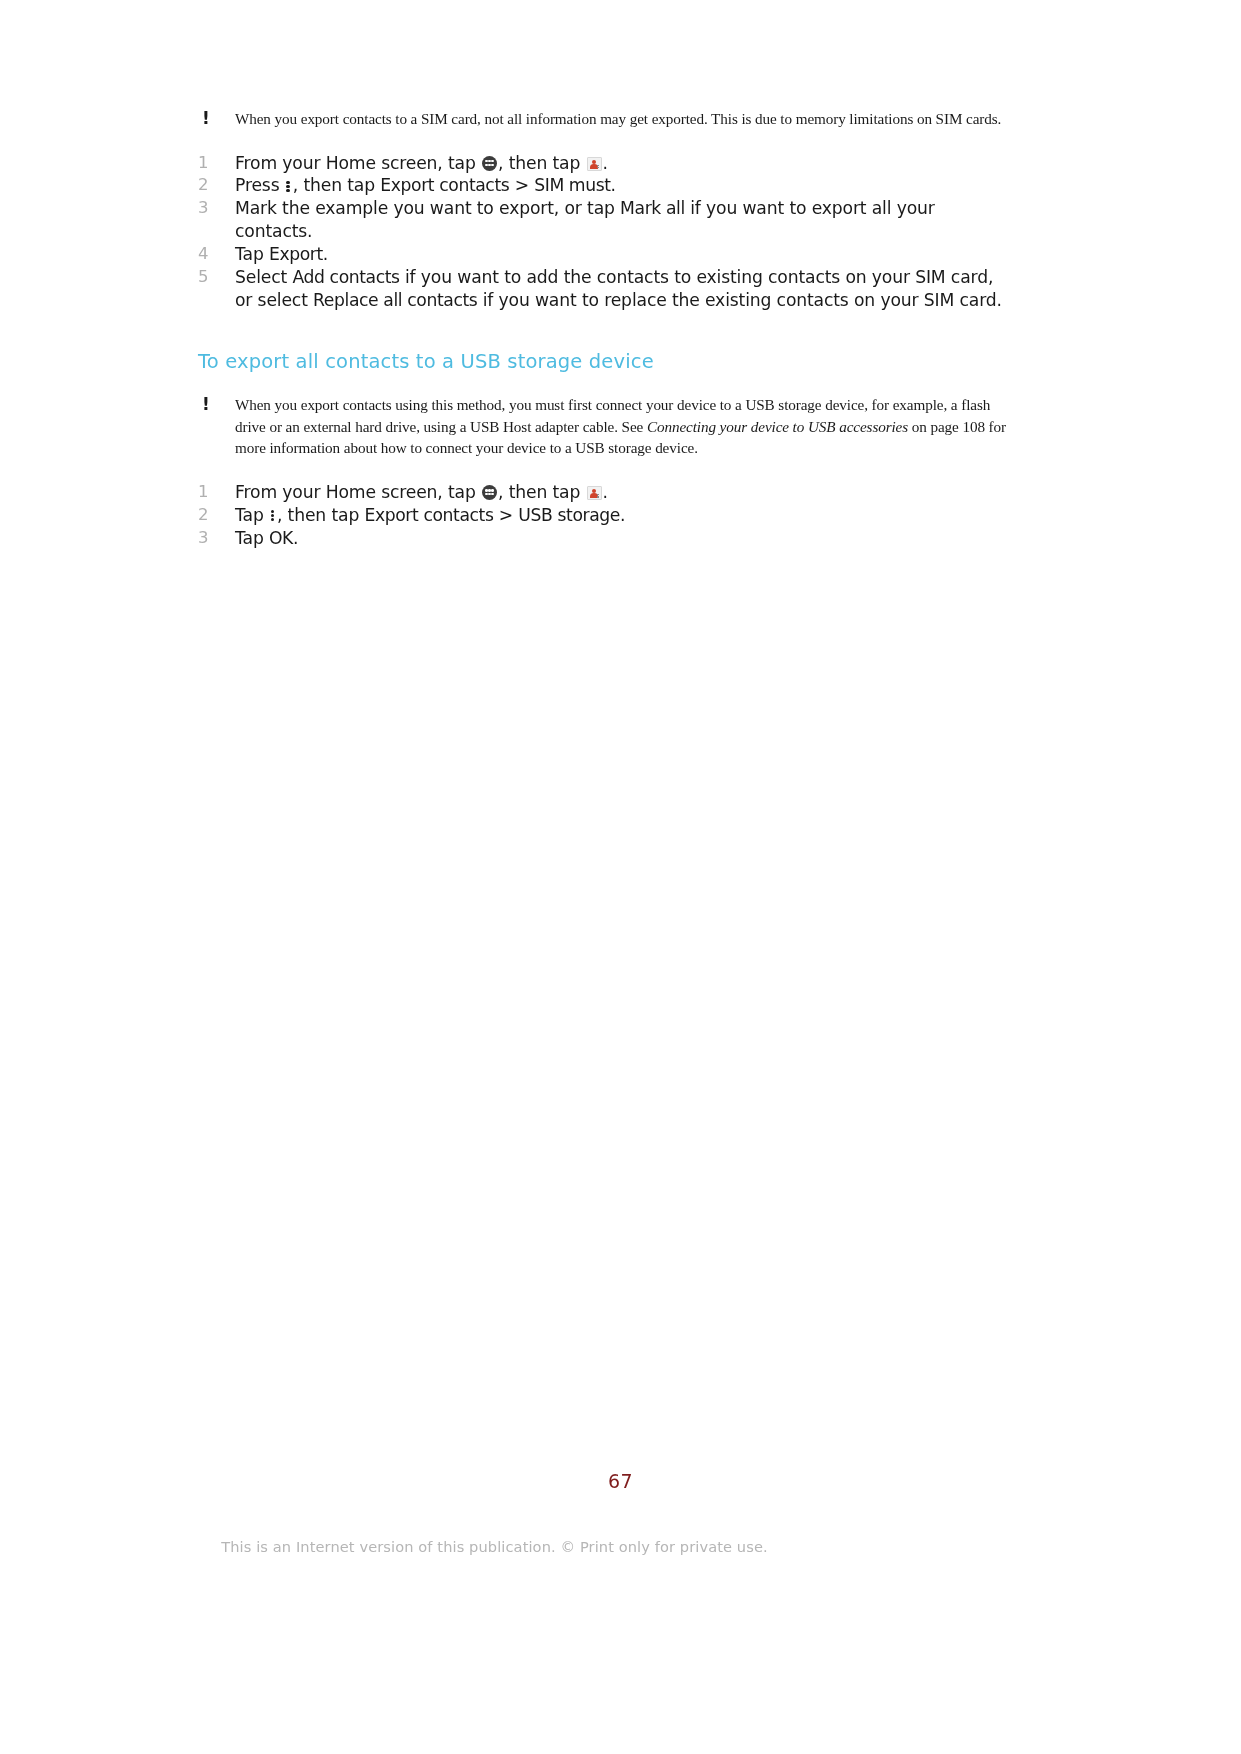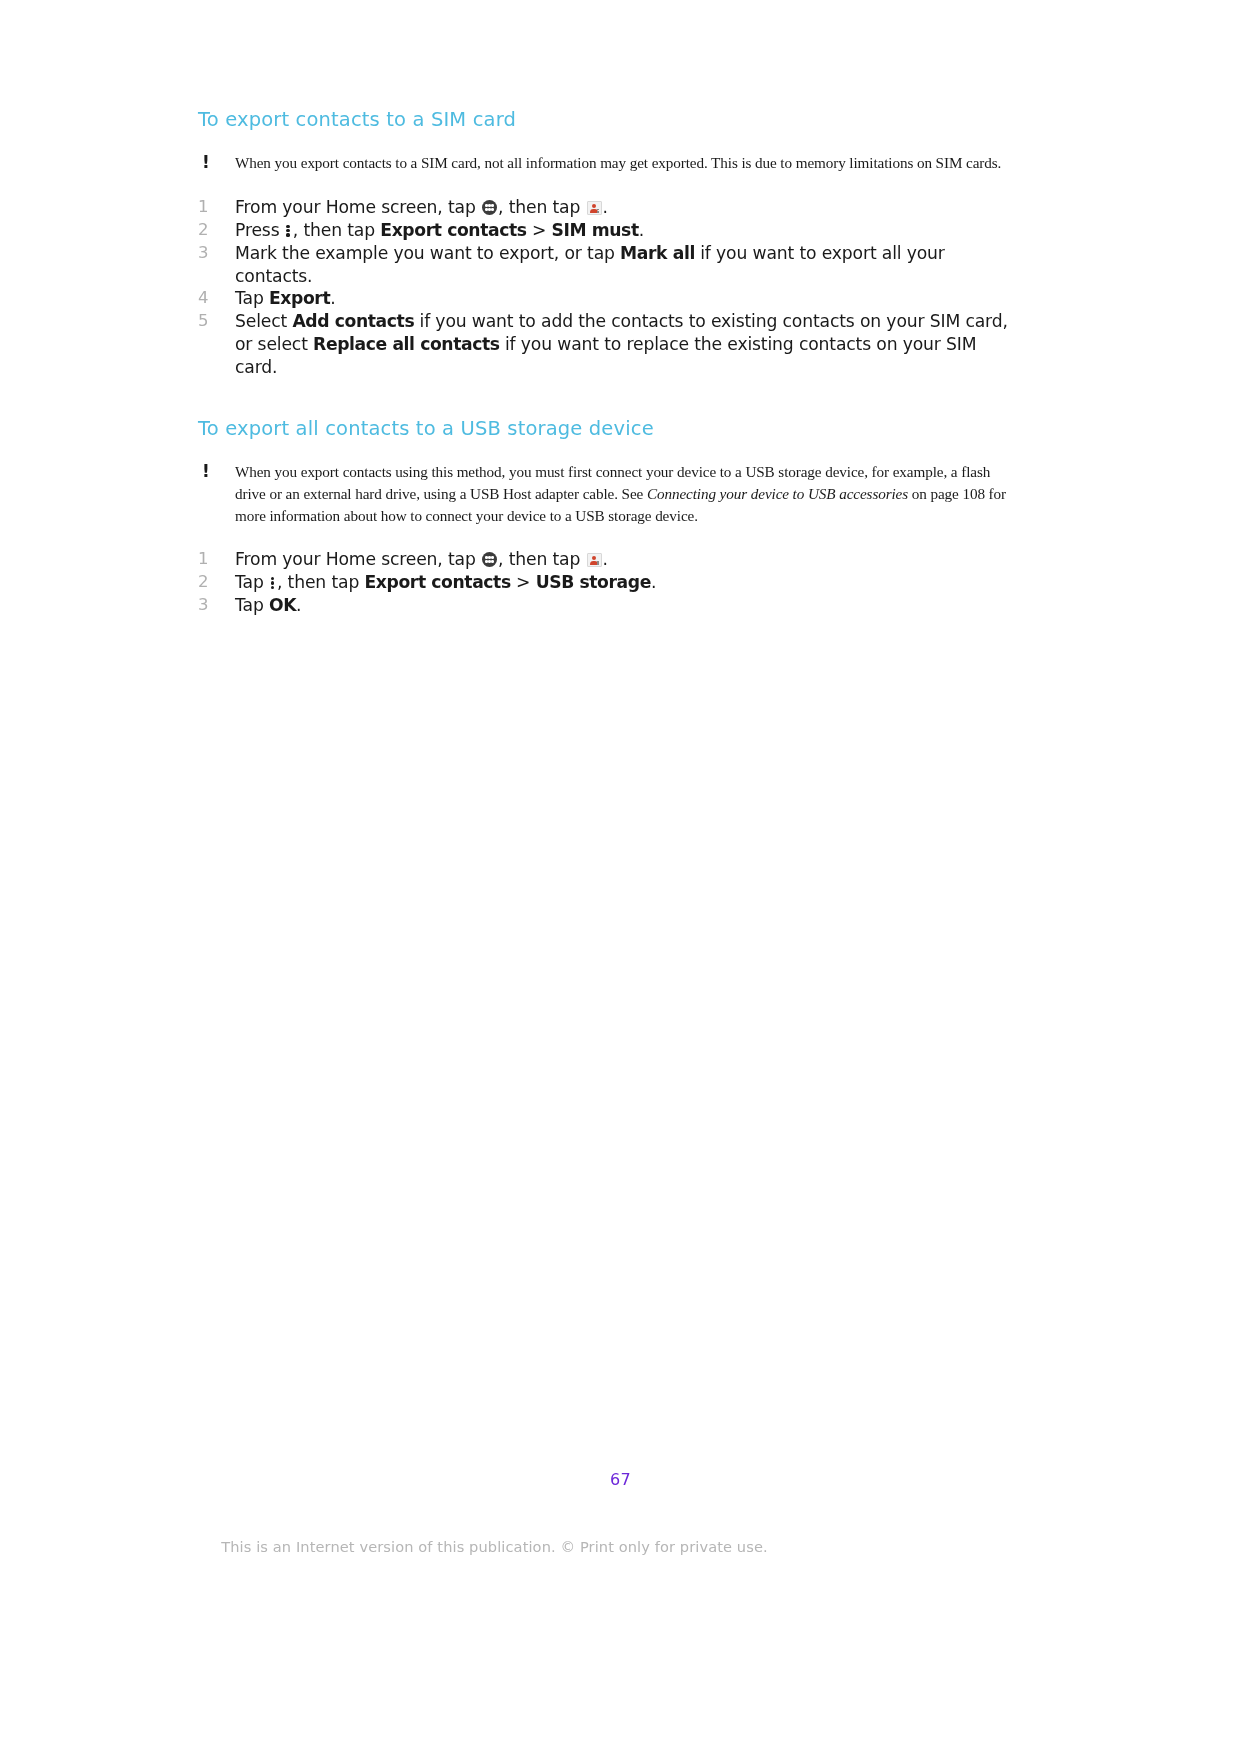--- a/index.html
+++ b/index.html
@@ -83,21 +83,21 @@
   }
   ol.steps > li .num {
     position: absolute;
     left: 0;
     top: 0;
     width: 17px;
     text-align: left;
     color: #b0b0b0;
     font-size: 16.5px;
   }
-  .b { font-weight: bold; letter-spacing: -0.4px; }
+  .b { font-weight: normal; letter-spacing: -0.4px; }
 
   
   .icon-apps {
     display: inline-block;
     width: 15px; height: 15px;
     border-radius: 50%;
     background: #3c3c3c;
     position: relative;
     vertical-align: -2px;
     margin: 0 1px;
@@ -172,22 +172,22 @@
     background: #8a8a8a;
   }
 
   
   .page-number {
     position: absolute;
     left: 0;
     top: 1470px;
     width: 1241px;
     text-align: center;
-    color: #6d28d9;
-    font-size: 16px;
+    color: #7f1d1d;
+    font-size: 19px;
     letter-spacing: 0.3px;
   }
   .footer-note {
     position: absolute;
     left: 0;
     top: 1538px;
     width: 989px;
     text-align: center;
     color: #b6b6b6;
     font-size: 14.6px;
@@ -195,21 +195,20 @@
   }
 </style>
 </head>
 <body>
 
 <div class="page">
 
   <div class="content">
 
     <div class="section">
-      <h2 class="section-title">To export contacts to a SIM card</h2>
 
       <div class="note">
         <span class="note-icon">!</span>
         <span class="note-text">When you export contacts to a SIM card, not all information may get exported. This is due to memory limitations on SIM cards.</span>
       </div>
 
       <ol class="steps">
         <li>
           <span class="num">1</span><span>From your Home screen, tap </span><span class="icon-apps"><i></i><i></i><i></i><i></i><i></i><i></i></span><span>, then tap </span><span class="icon-contacts"><span class="head"></span><span class="body"></span><span class="bar1"></span><span class="bar2"></span></span><span>.</span>
         </li>

